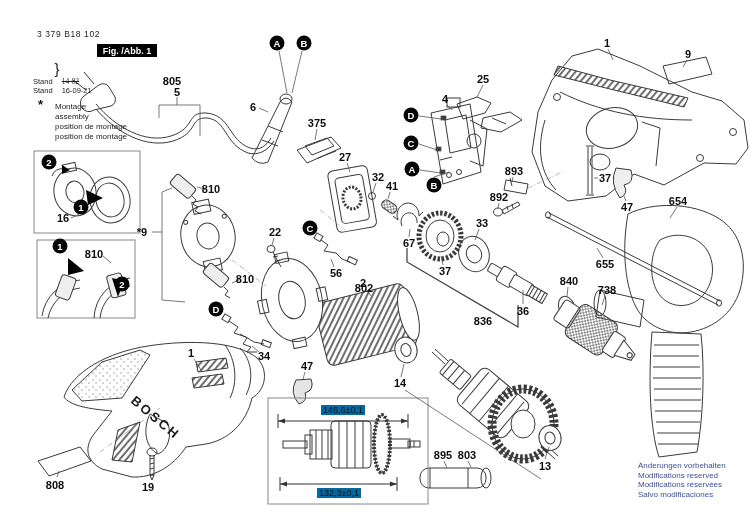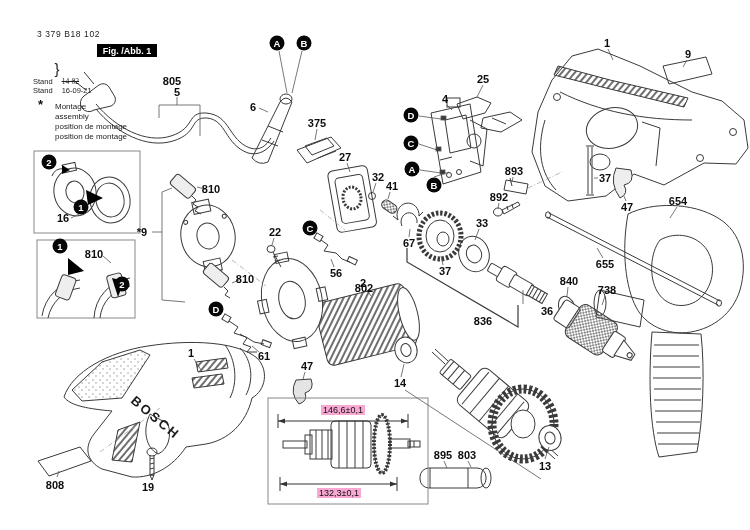--- a/index.html
+++ b/index.html
@@ -5,21 +5,21 @@
   html,body{margin:0;padding:0;background:#fff;}
   #stage{position:relative;width:750px;height:530px;background:#ffffff;overflow:hidden;
          font-family:"Liberation Sans",sans-serif;}
   #art{position:absolute;left:0;top:0;}
   .plbl{position:absolute;transform:translate(-50%,-50%);font:bold 11px "Liberation Sans",sans-serif;
         color:#0d0d0d;white-space:nowrap;}
   .mk{position:absolute;transform:translate(-50%,-50%);width:15px;height:15px;border-radius:50%;
       background:#060606;color:#fff;font:bold 9.5px "Liberation Sans",sans-serif;
       display:flex;align-items:center;justify-content:center;}
   .dim{position:absolute;transform:translate(-50%,-50%);font:9px "Liberation Sans",sans-serif;color:#111;
-       background:#f9a8d4;padding:0 2px;white-space:nowrap;}
+       background:#0369a1;padding:0 2px;white-space:nowrap;}
   .hdr-pn{position:absolute;left:37px;top:29px;font:8.5px "Liberation Sans",sans-serif;color:#222;letter-spacing:.6px;}
   .hdr-row{position:absolute;left:33px;top:42px;display:flex;align-items:center;gap:1px;
            font:7.5px "Liberation Sans",sans-serif;color:#222;}
   .hdr-col{display:flex;flex-direction:column;line-height:8.5px;margin-top:36px;}
   .brace{font-size:15px;font-weight:400;line-height:15px;margin:0 1px;}
   .strike{text-decoration:line-through;font-family:Liberation Serif, serif;}
   .figbox{position:absolute;left:97px;top:44px;width:60px;height:13px;background:#000;
           color:#fff;font:bold 9px "Liberation Sans",sans-serif;display:flex;align-items:center;justify-content:center;}
   .note-star{position:absolute;left:38px;top:97px;font:bold 13px "Liberation Sans",sans-serif;color:#111;}
   .note{position:absolute;left:55px;top:102px;font:8px "Liberation Sans",sans-serif;color:#222;line-height:10px;}
@@ -429,20 +429,26 @@
   <div class="figbox">Fig. /Abb. 1</div>
 
   <div class="note-star">*</div>
   <div class="note">
     <div>Montage</div>
     <div>assembly</div>
     <div>position de montage</div>
     <div>position de montage</div>
   </div>
 
+  <div class="footer">
+    <div>Änderungen vorbehalten</div>
+    <div>Modifications reserved</div>
+    <div>Modifications réservées</div>
+    <div>Salvo modificaciones</div>
+  </div>
 
   <div class="dim" style="left:343px;top:410px">146,6±0,1</div>
   <div class="dim" style="left:339px;top:493px">132,3±0,1</div>
 
   <div class="mk" style="left:277px;top:43px">A</div>
   <div class="mk" style="left:304px;top:43px">B</div>
   <div class="mk" style="left:411px;top:115px">D</div>
   <div class="mk" style="left:411px;top:143px">C</div>
   <div class="mk" style="left:412px;top:169px">A</div>
   <div class="mk" style="left:434px;top:185px">B</div>
@@ -468,32 +474,32 @@
   <div class="plbl" style="left:499px;top:197px">892</div>
   <div class="plbl" style="left:605px;top:178px">37</div>
   <div class="plbl" style="left:627px;top:207px">47</div>
   <div class="plbl" style="left:678px;top:201px">654</div>
   <div class="plbl" style="left:605px;top:264px">655</div>
   <div class="plbl" style="left:569px;top:281px">840</div>
   <div class="plbl" style="left:607px;top:290px">738</div>
   <div class="plbl" style="left:409px;top:243px">67</div>
   <div class="plbl" style="left:445px;top:271px">37</div>
   <div class="plbl" style="left:482px;top:223px">33</div>
-  <div class="plbl" style="left:547px;top:311px">36</div>
+  <div class="plbl" style="left:523px;top:311px">36</div>
   <div class="plbl" style="left:483px;top:321px">836</div>
   <div class="plbl" style="left:211px;top:189px">810</div>
   <div class="plbl" style="left:245px;top:279px">810</div>
   <div class="plbl" style="left:275px;top:232px">22</div>
   <div class="plbl" style="left:336px;top:273px">56</div>
   <div class="plbl" style="left:364px;top:288px">802</div>
   <div class="plbl" style="left:363px;top:283px">2</div>
   <div class="plbl" style="left:63px;top:218px">16</div>
   <div class="plbl" style="left:142px;top:232px">*9</div>
   <div class="plbl" style="left:94px;top:254px">810</div>
-  <div class="plbl" style="left:264px;top:356px">61</div>
+  <div class="plbl" style="left:264px;top:356px">34</div>
   <div class="plbl" style="left:307px;top:366px">47</div>
   <div class="plbl" style="left:400px;top:383px">14</div>
   <div class="plbl" style="left:191px;top:353px">1</div>
   <div class="plbl" style="left:148px;top:487px">19</div>
   <div class="plbl" style="left:55px;top:485px">808</div>
   <div class="plbl" style="left:443px;top:455px">895</div>
   <div class="plbl" style="left:467px;top:455px">803</div>
   <div class="plbl" style="left:545px;top:466px">13</div>
 
 </div>

